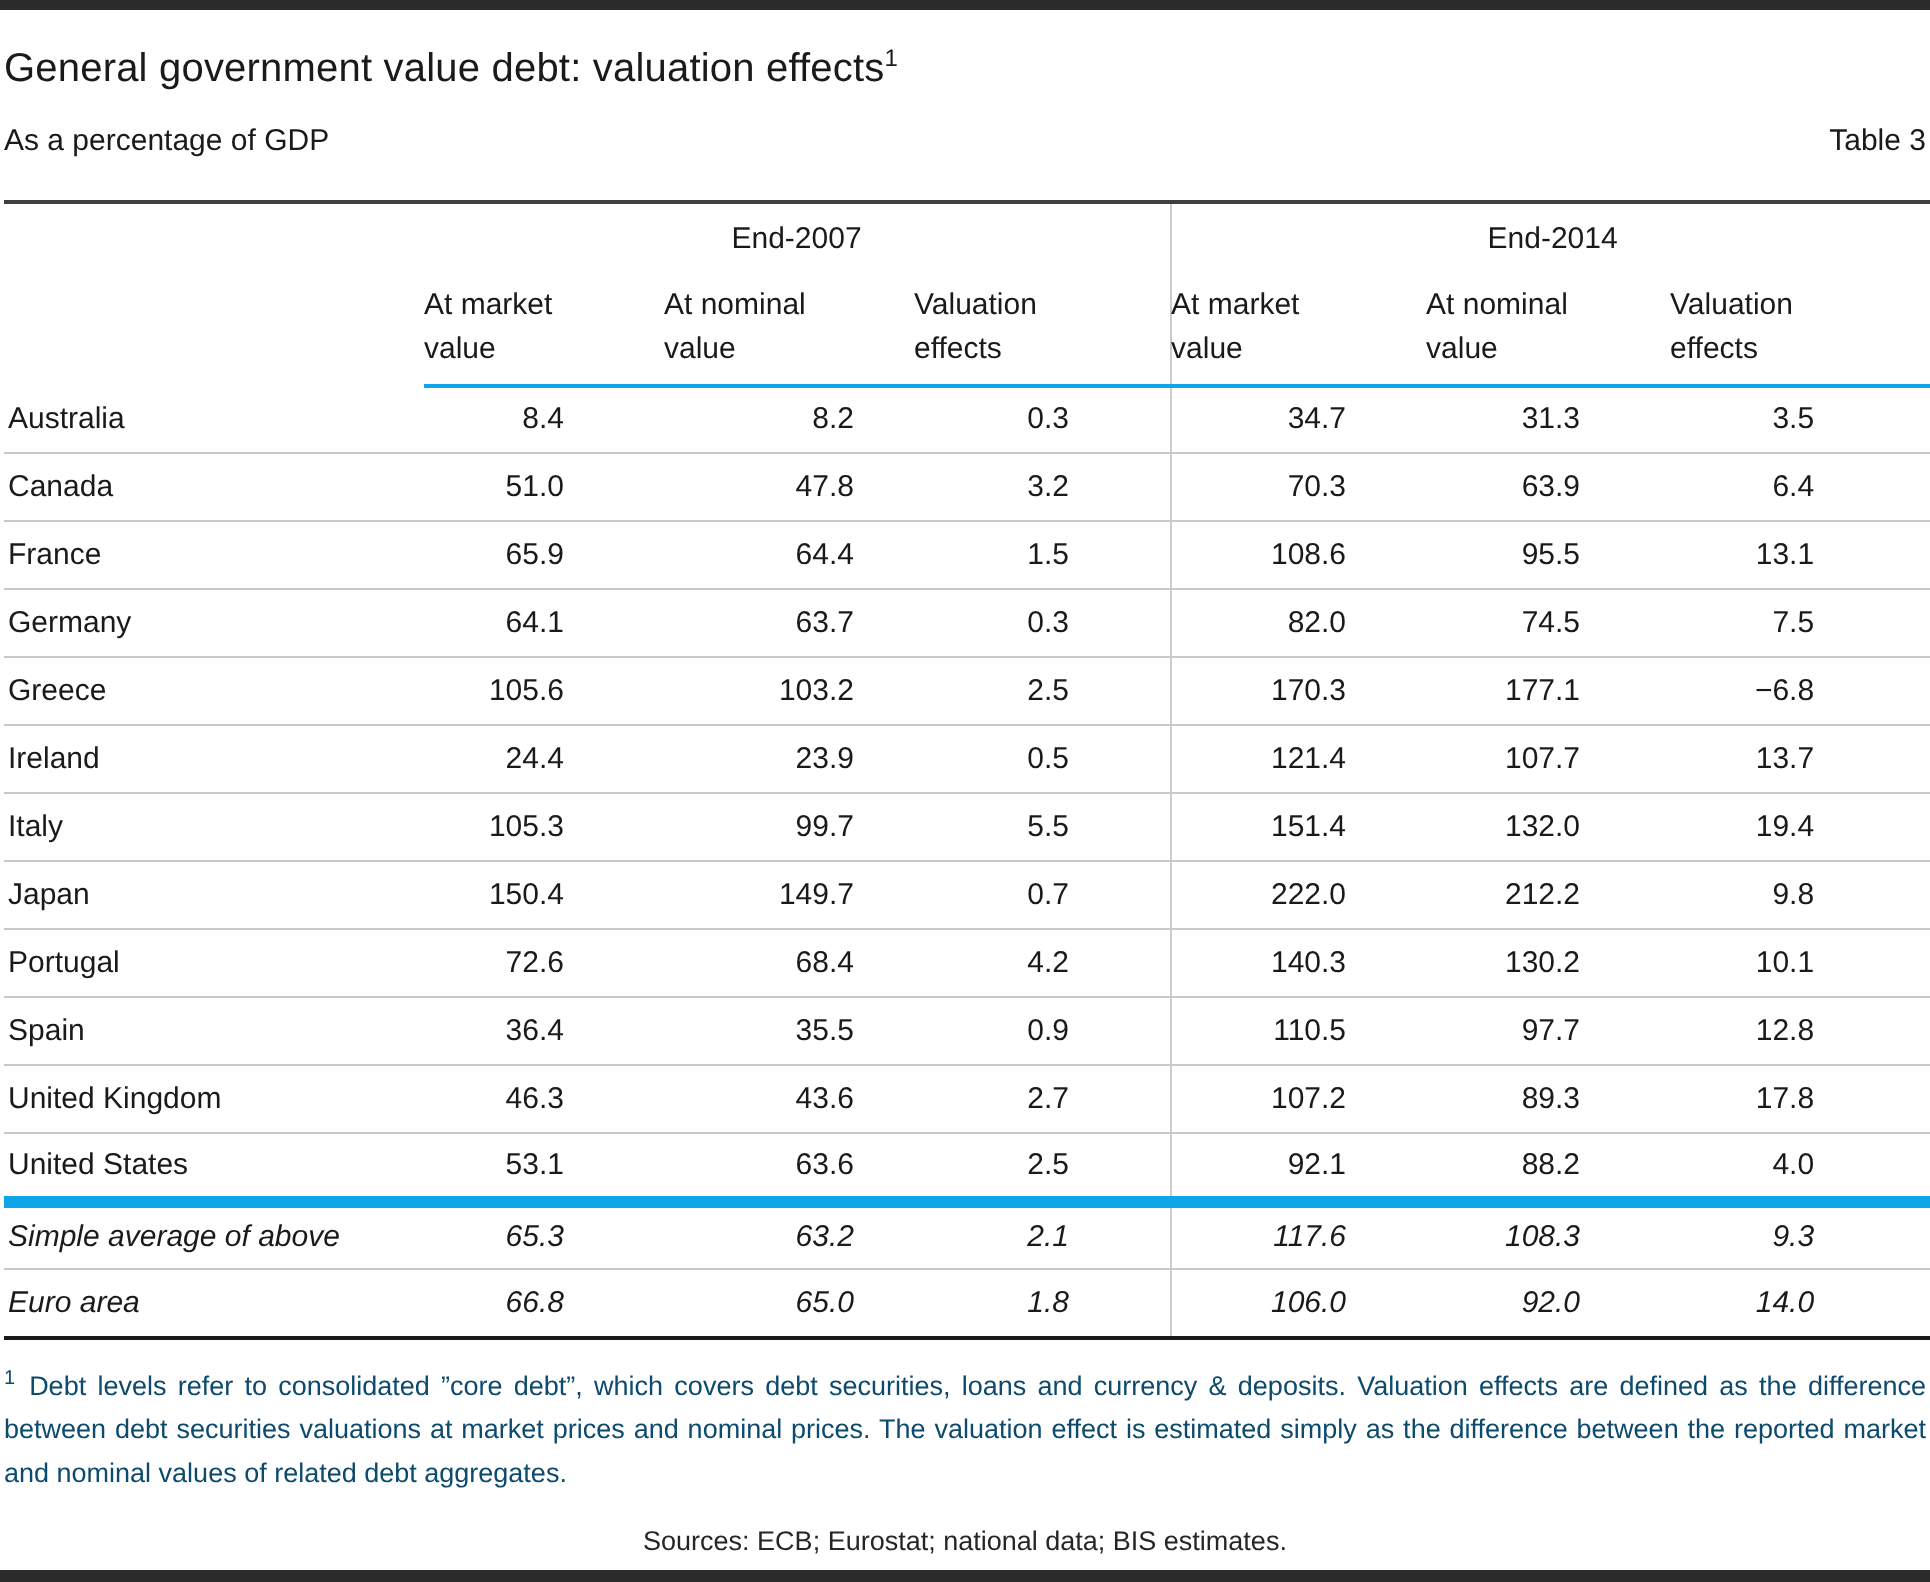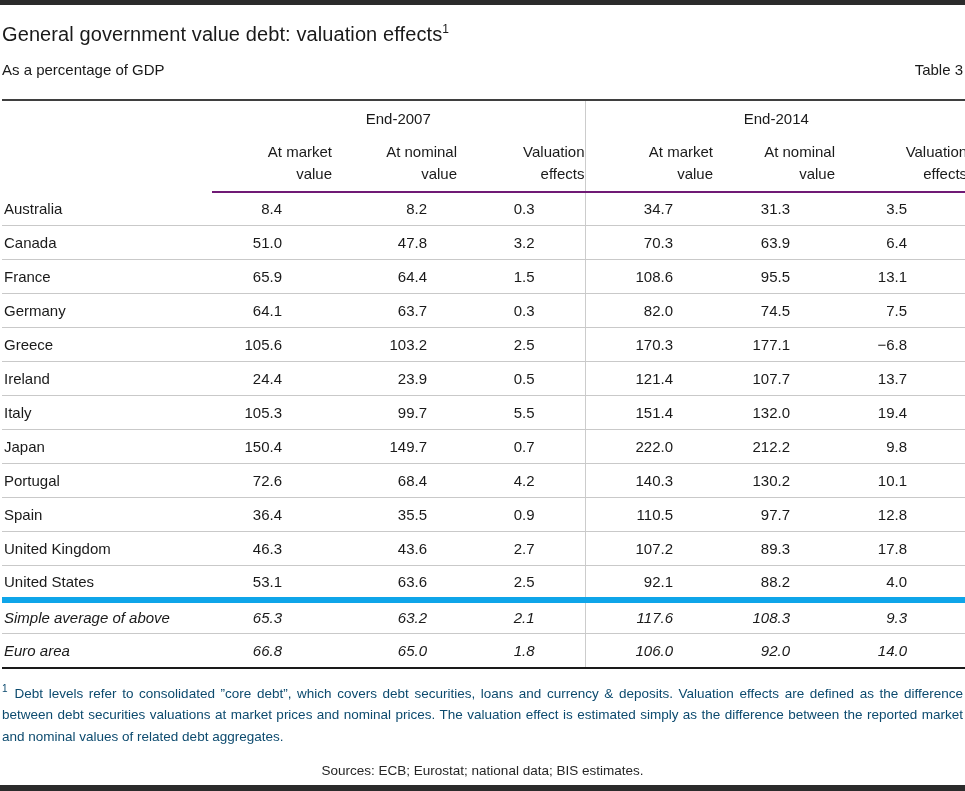--- a/index.html
+++ b/index.html
@@ -43,24 +43,24 @@
     border-top: 2px solid #3f3f3f;
     border-bottom: 2px solid #1a1a1a;
     font-size: 15px;
   }
   th { font-weight: normal; margin-top: 32px; }
   .group-row th { height: 36px; text-align: center; vertical-align: middle; }
   .g2 { border-left: 1px solid #cccccc; }
   th.sub {
     height: 56px;
     vertical-align: middle;
-    text-align: right;
+    text-align: left;
     white-space: pre-line;
     line-height: 22px;
-    border-bottom: 2px solid #701a75;
+    border-bottom: 2px solid #0ea5e9;
   }
   th.corner { border-bottom: none; }
   th.sub.c4 { border-left: 1px solid #cccccc; }
   tbody td {
     height: 34px;
     vertical-align: middle;
     border-bottom: 1px solid #c9c9c9;
   }
   tbody td.label { text-align: left; padding-left: 2px; }
   tbody td.num { text-align: right; }

